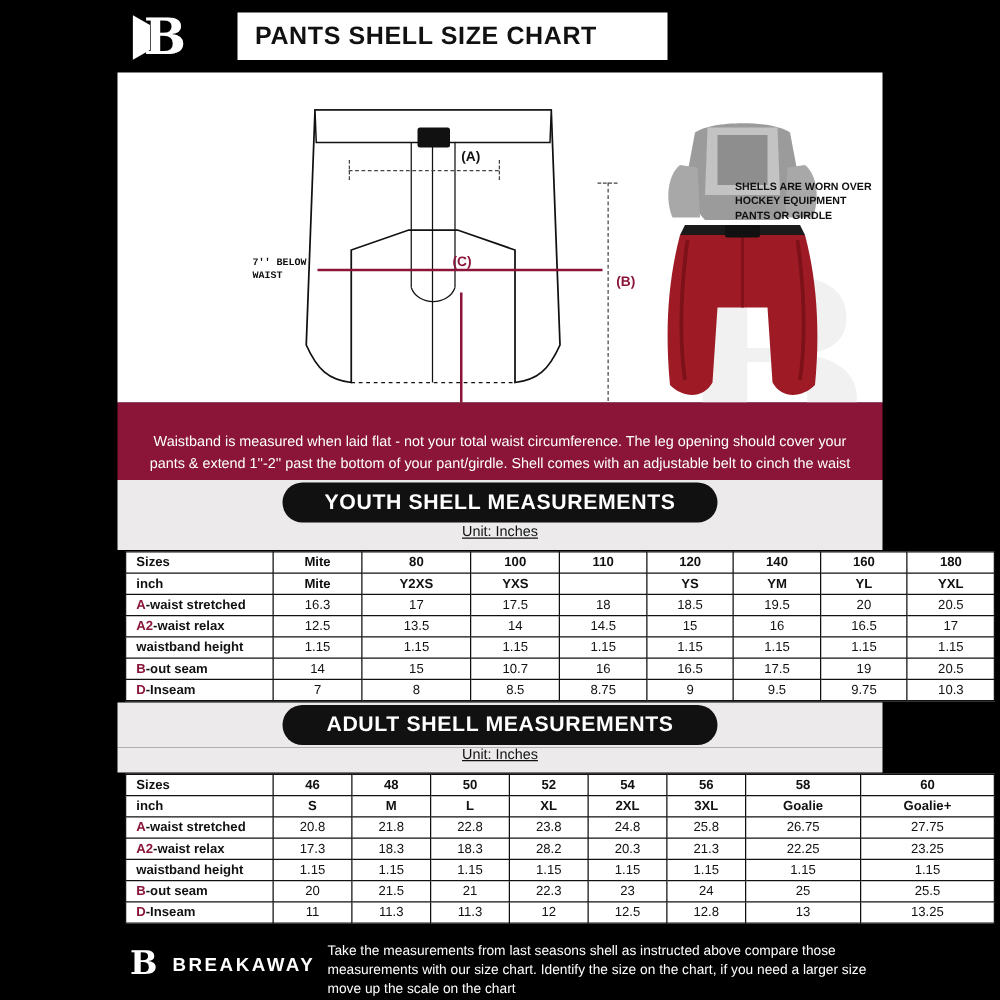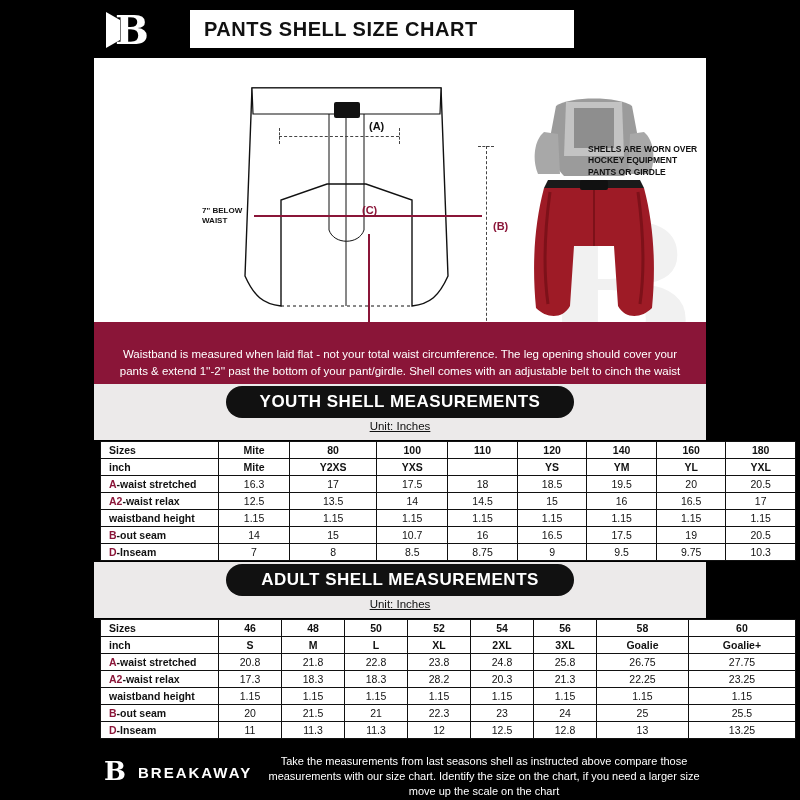--- a/index.html
+++ b/index.html
@@ -18,21 +18,21 @@
     position:absolute; left:110px; top:8px; width:44px; height:44px;
     color:#fff; font-family:"DejaVu Serif", serif; font-weight:bold;
     font-size:40px; line-height:44px; text-align:center;
   }
   .logo-b .wing {
     position:absolute; left:-4px; top:4px; width:14px; height:36px;
     background:#fff;
     clip-path: polygon(0 0, 100% 22%, 100% 78%, 0 100%);
   }
   .title-box {
-    position:absolute; left:190px; top:10px; width:384px; height:38px;
+    position:absolute; left:190px; top:10px; width:344px; height:38px;
     background:#fff; color:#111;
     font-size:20px; font-weight:bold; letter-spacing:.5px;
     display:flex; align-items:center; padding-left:14px;
   }
   .date-box {
     position:absolute; left:598px; top:10px; width:108px; height:38px;
     background:#fff; color:#111; font-size:18px; font-weight:bold;
     display:flex; align-items:center; justify-content:center;
   }
 
@@ -54,20 +54,21 @@
 
   .shorts { position:absolute; left:140px; top:22px; width:225px; height:228px; z-index:3;}
   .note-text {
     position:absolute; right:8px; top:86px; width:110px;
     font-size:8.5px; font-weight:bold; color:#111; line-height:1.35; z-index:6;
   }
   .waist-note {
     position:absolute; left:108px; top:148px; width:60px;
     font-size:8px; font-weight:bold; color:#111; line-height:1.3; z-index:6;
     text-align:left;
+    font-family:Liberation Mono, monospace;
   }
 
   
   .instruction {
     position:absolute; left:94px; top:322px; width:612px; height:62px;
     background:#8a1538; color:#fff;
     font-size:11.5px; line-height:1.45; text-align:center;
     padding:24px 22px; z-index:3;
   }
 
@@ -103,21 +104,21 @@
   .footer .logo {
     position:absolute; left:104px; top:8px; color:#fff;
     font-family:"DejaVu Serif", serif; font-weight:bold; font-size:26px;
   }
   .footer .brand {
     position:absolute; left:138px; top:16px; color:#fff;
     font-size:15px; font-weight:bold; letter-spacing:2px;
   }
   .footer .ftext {
     position:absolute; left:262px; top:6px; width:444px;
-    color:#fff; font-size:11px; line-height:1.35; text-align:center;
+    color:#fff; font-size:11px; line-height:1.35; text-align:left;
   }
   .side-bar { position:absolute; top:0; width:94px; height:800px; background:#000; }
 </style>
 </head>
 <body>
 
 <div class="page">
 
   <div class="side-bar" style="left:0"></div>
   <div class="side-bar" style="left:706px"></div>

